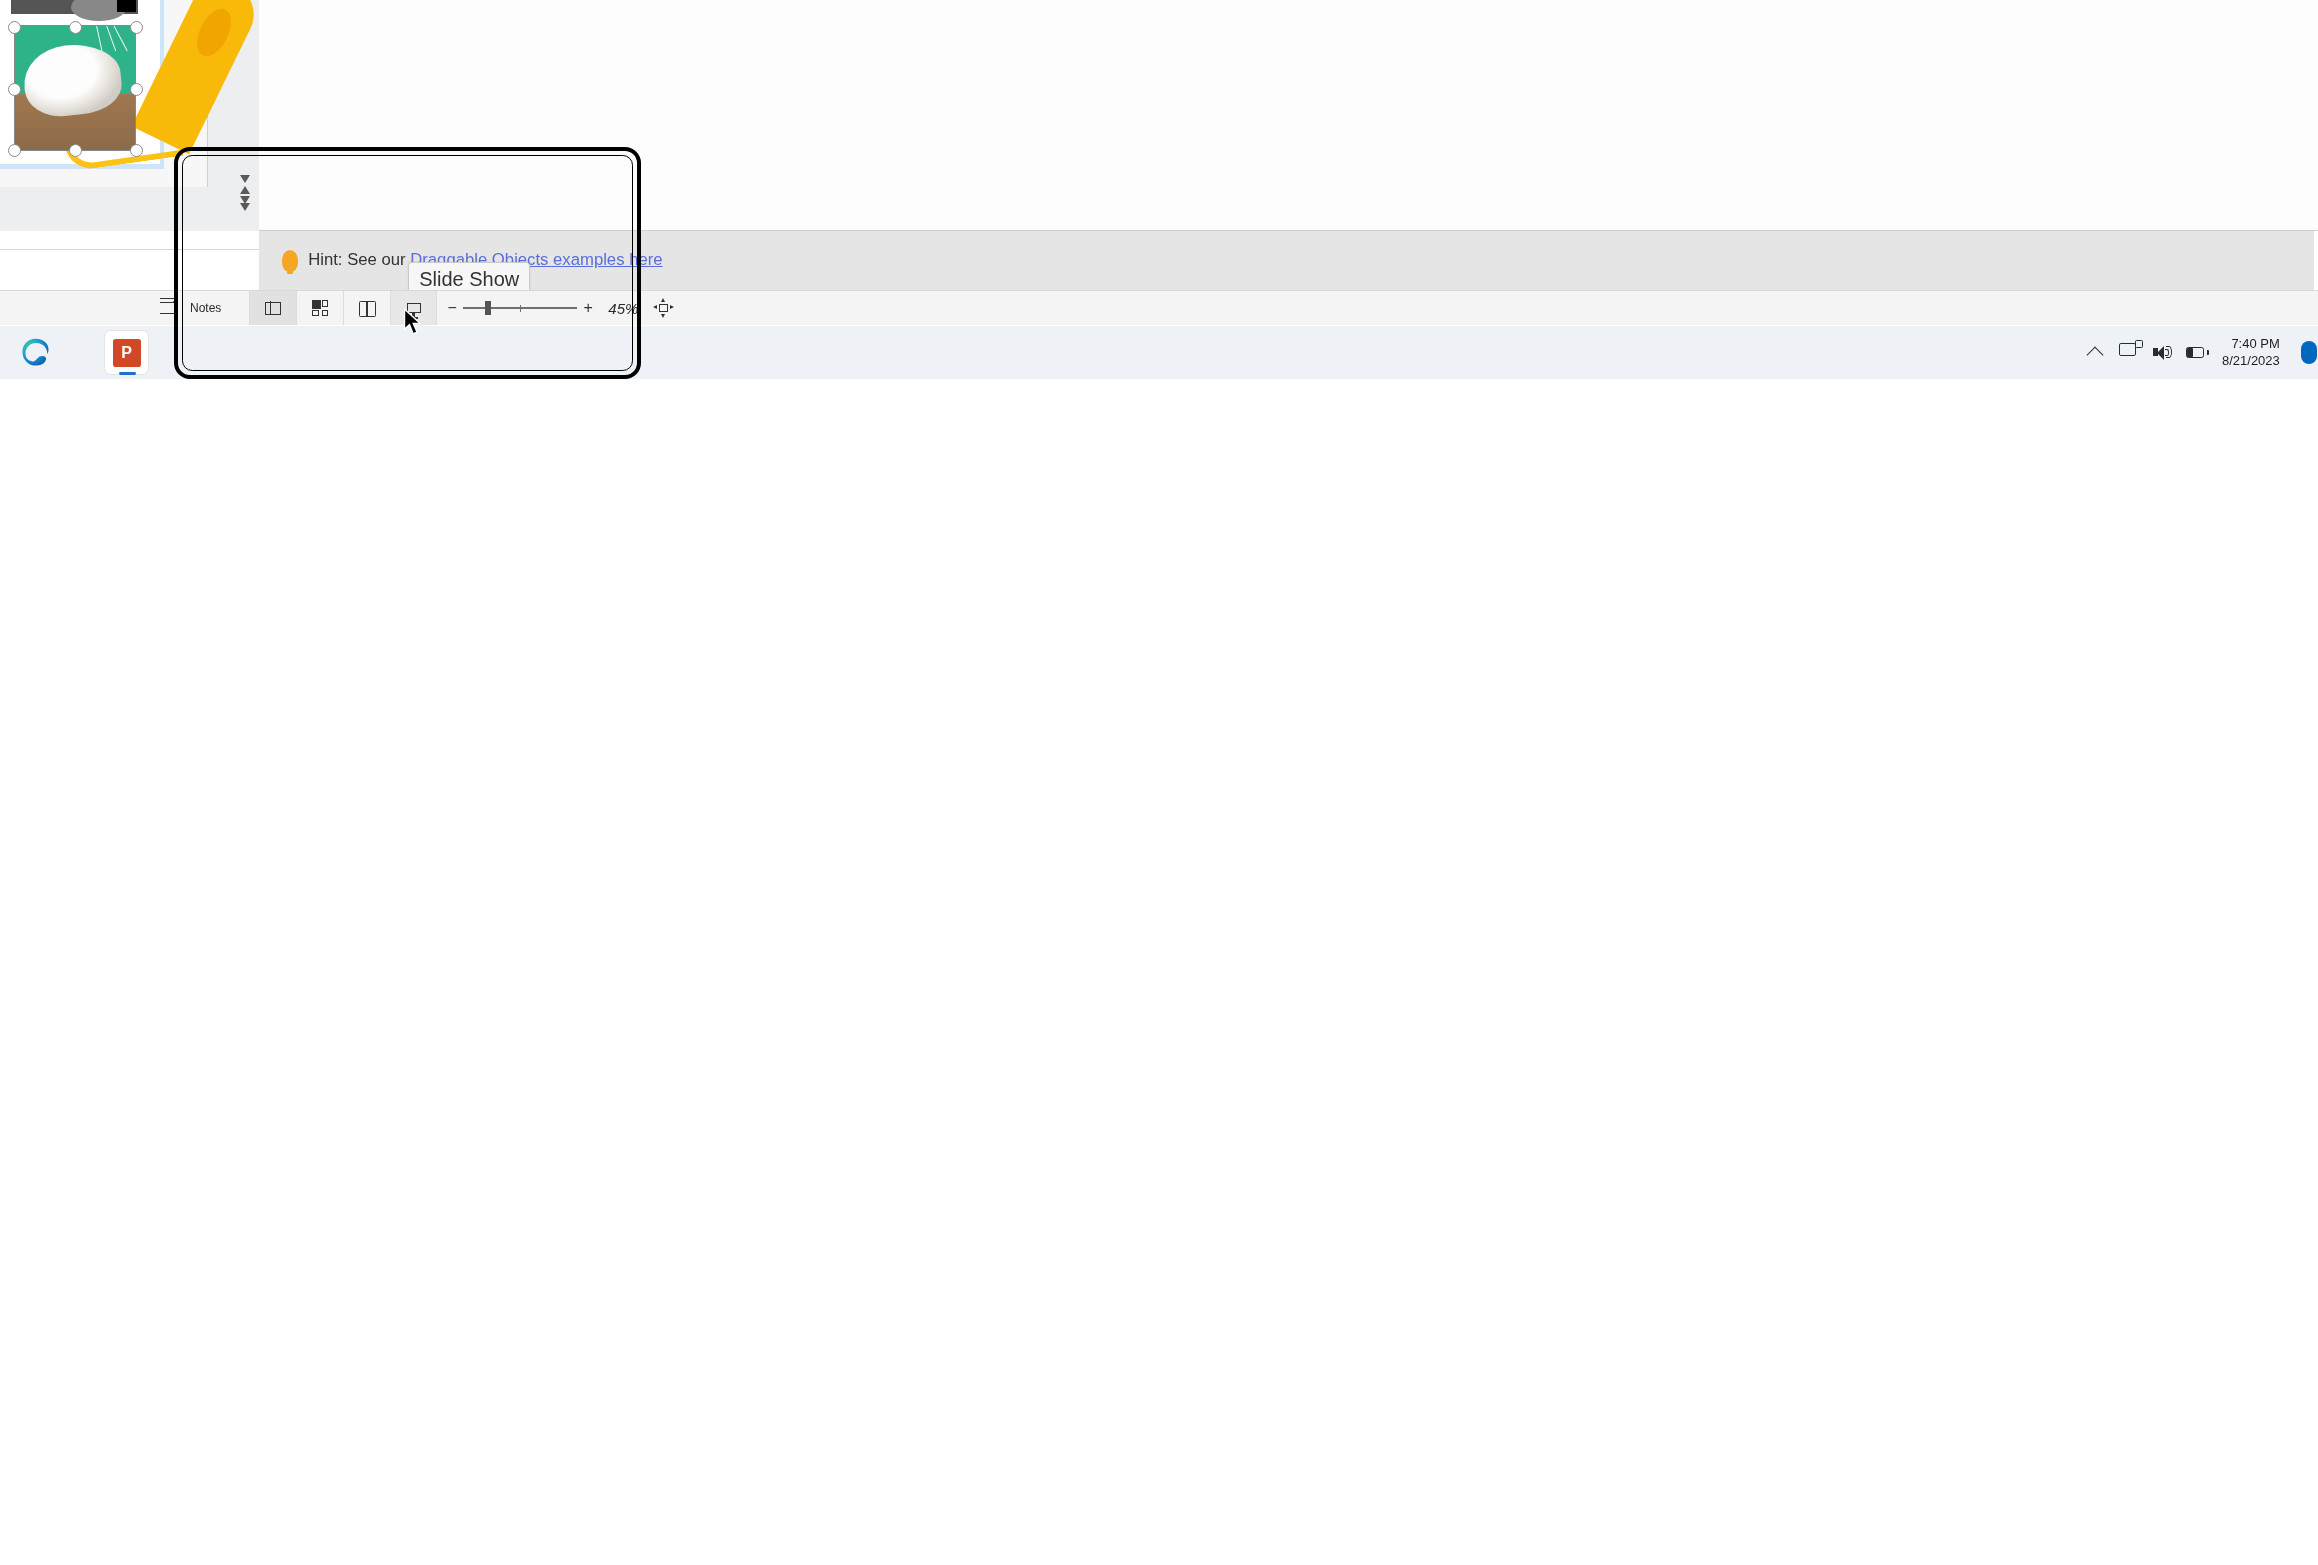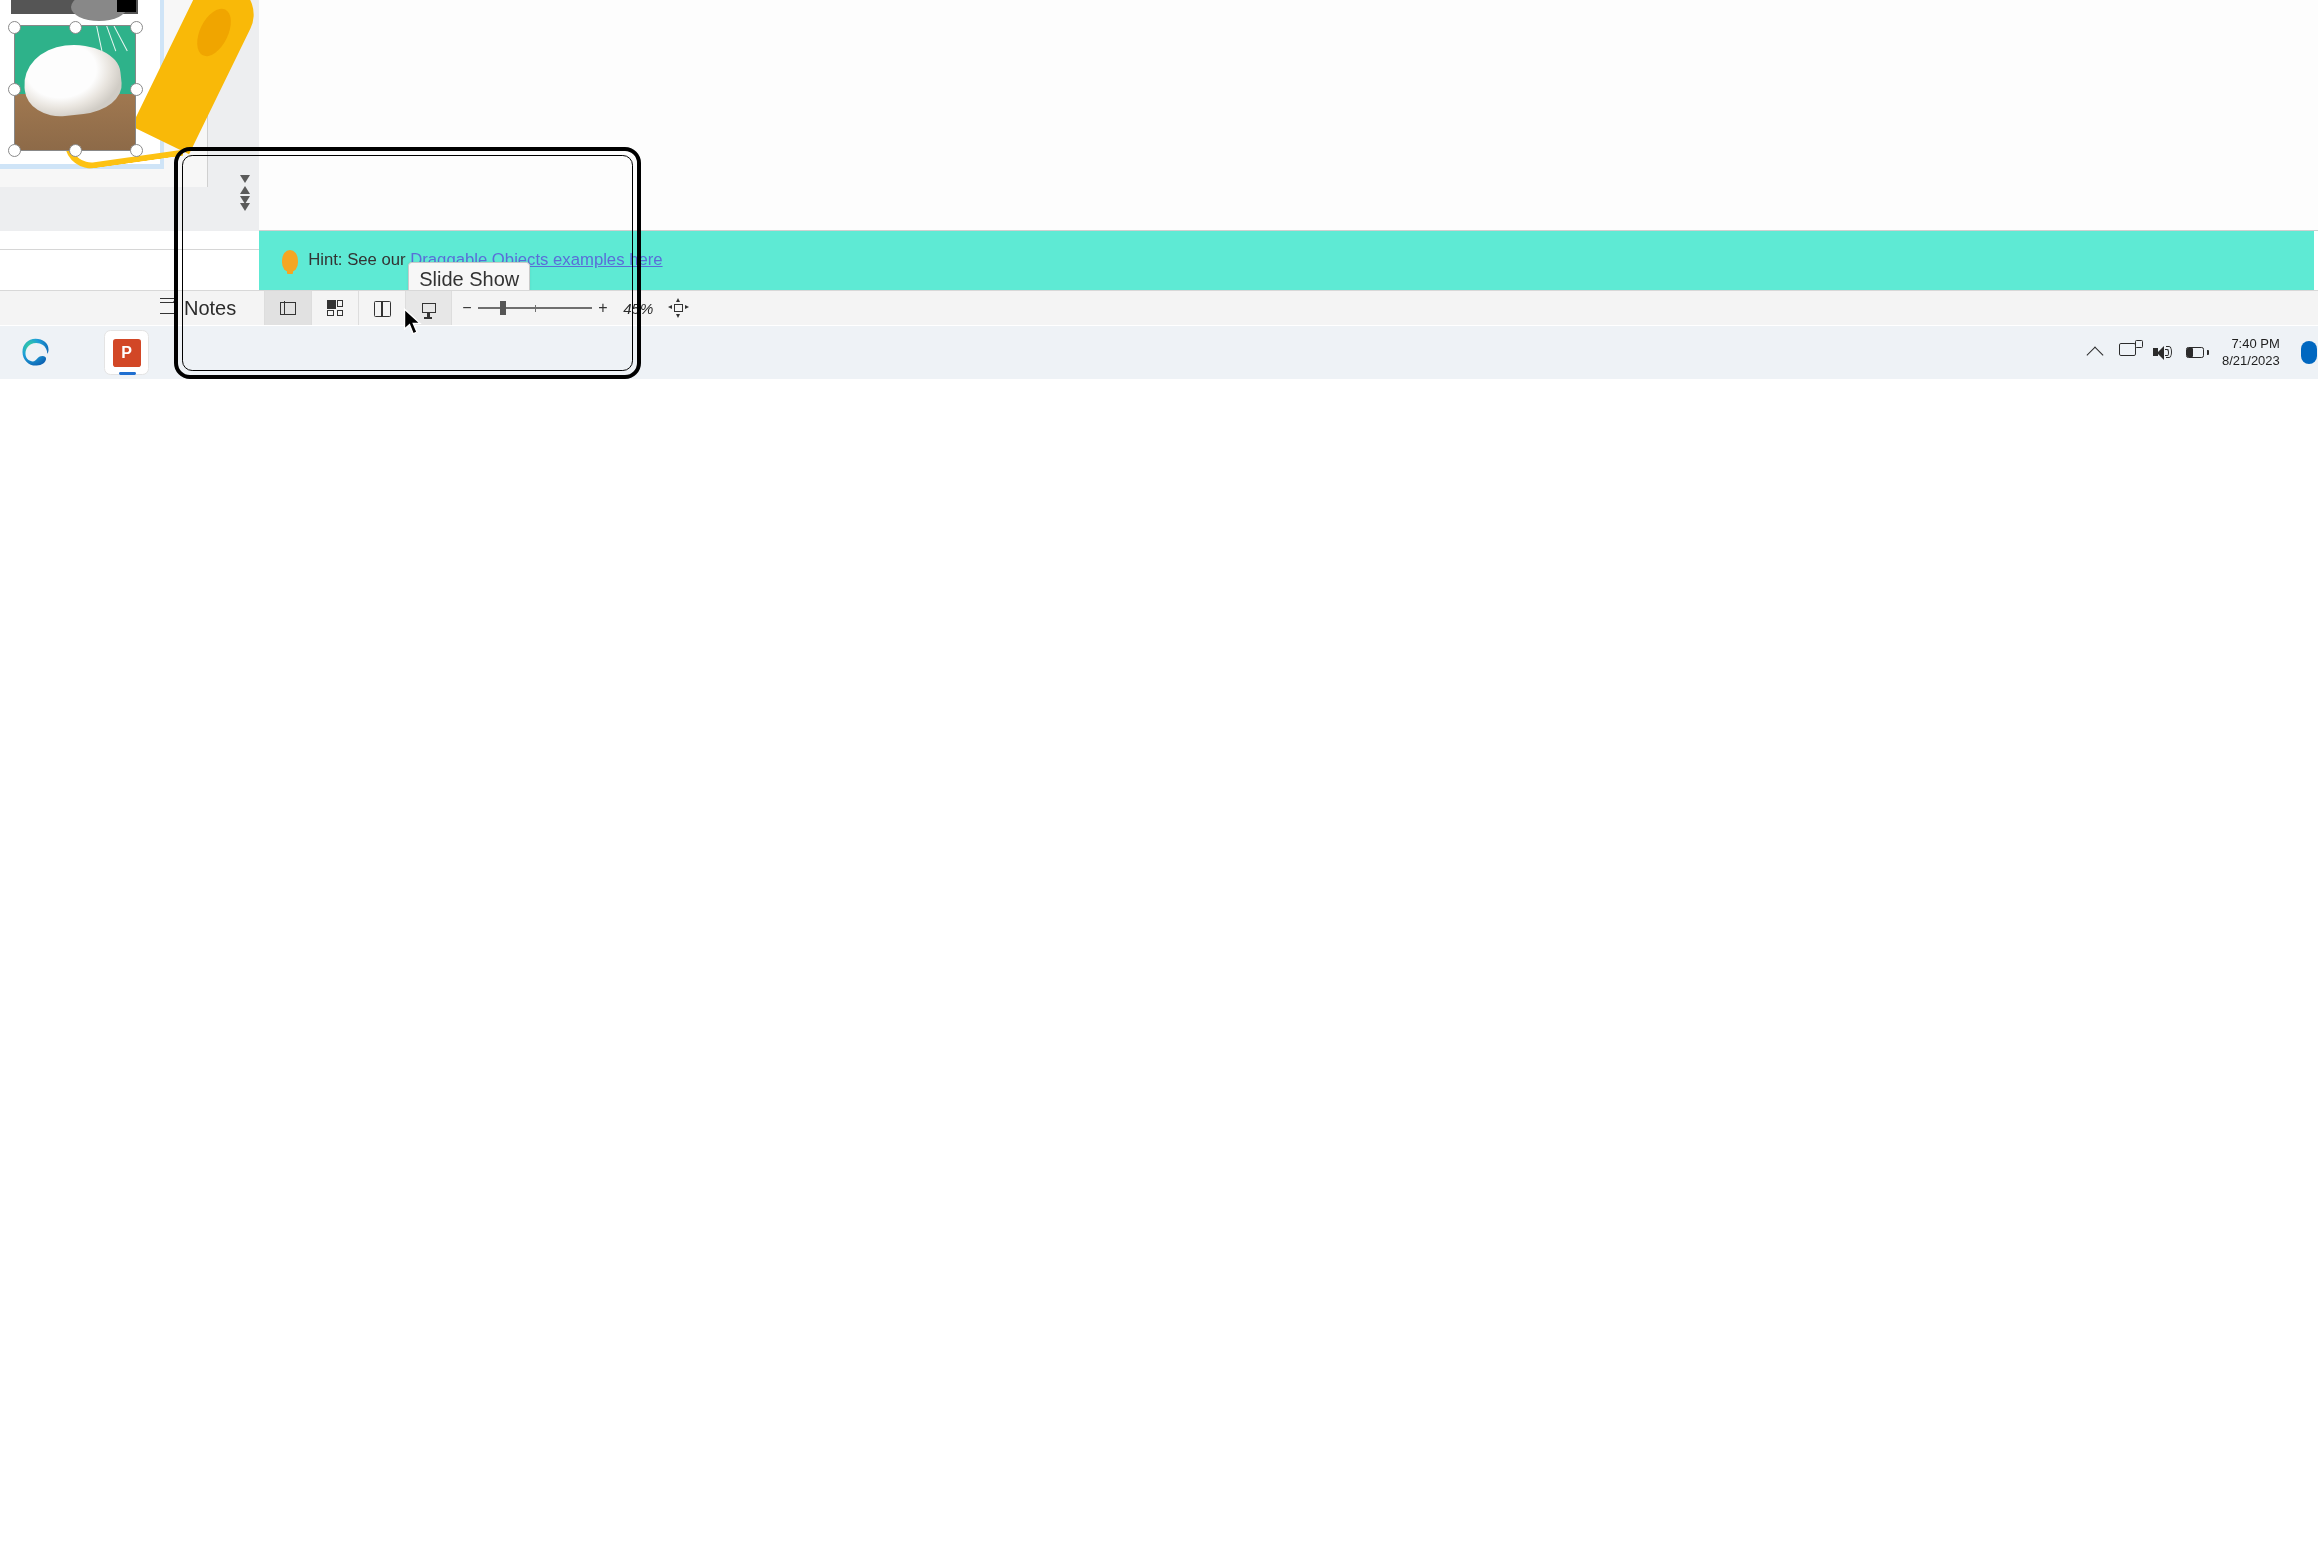--- a/index.html
+++ b/index.html
@@ -30,29 +30,29 @@
 .w3{left:58px;top:1.9px;width:48px;transform:rotate(78deg);}
 
 .handle{position:absolute;width:13px;height:13px;border:1.4px solid #8a8a8a;background:#fff;border-radius:50%;z-index:4;}
 
 .vscroll{position:absolute;left:236px;top:173px;width:17.6px;height:58px;}
 .sv{width:0;height:0;margin:2.3px auto;}
 .sv-down{border-left:5.6px solid transparent;border-right:5.6px solid transparent;border-top:8.3px solid #5a5a5a;}
 .sv-up{border-left:5.6px solid transparent;border-right:5.6px solid transparent;border-bottom:8.3px solid #5a5a5a;}
 
 .notes-area{position:absolute;left:259px;top:0;right:0;height:231px;background:#fdfdfd;border-bottom:0.9px solid #d0d0d0;}
-.hint-row{position:absolute;left:259px;top:231px;right:4px;height:59px;background:#5eead4;display:flex;align-items:flex-start;padding:18.5px 0 0 23px;font-size:16.7px;color:#333;}
+.hint-row{position:absolute;left:259px;top:231px;right:4px;height:59px;background:#e5e5e5;display:flex;align-items:flex-start;padding:18.5px 0 0 23px;font-size:16.7px;color:#333;}
 .bulb{width:16px;height:21.3px;background:#f5a623;border-radius:50% 50% 46% 46%;margin-right:10.2px;margin-top:0.9px;position:relative;}
 .bulb::after{content:"";position:absolute;left:4.6px;bottom:-2.8px;width:6.5px;height:4.6px;background:#f5a623;border-radius:0.9px;}
 .link{color:#5a6dd8;text-decoration:underline;}
 
 .tooltip{position:absolute;left:408px;top:262px;padding:4.6px 10.2px 5.6px;background:#f7f7f7;border:0.5px solid #c9c9c9;border-radius:3.7px;font-size:20px;color:#333;box-shadow:0 0.9px 2.8px rgba(0,0,0,.08);}
 
 .statusbar{position:absolute;left:0;top:290px;width:100%;height:35px;background:#f4f4f4;border-top:0.9px solid #d8d8d8;display:flex;align-items:center;}
-.notes-btn{display:flex;align-items:center;gap:10px;margin-left:160px;font-size:20px;color:#2b2b2b;}
+.notes-btn{display:flex;align-items:center;gap:16px;margin-left:160px;font-size:12px;color:#2b2b2b;}
 .notes-ico{width:14px;height:11px;border-bottom:1.4px solid #333;position:relative;}
 .notes-ico::before{content:"";position:absolute;left:0;top:-4.6px;width:14px;height:1.4px;background:#333;}
 .notes-ico::after{content:"";position:absolute;left:0;top:-0.9px;width:14px;height:1.4px;background:#333;}
 .notes-pen{position:absolute;right:-2.8px;top:-7.4px;width:1.4px;height:8.3px;background:#333;transform:rotate(32deg);}
 
 .viewgroup{display:flex;margin-left:28px;height:100%;}
 .vbtn{width:47px;height:100%;display:flex;align-items:center;justify-content:center;border-left:0.5px solid #ddd;}
 .vbtn:last-child{border-right:0.5px solid #ddd;}
 .vbtn.active{background:#e1e1e1;}
 .vbtn.hover{background:#e7e7e7;}

